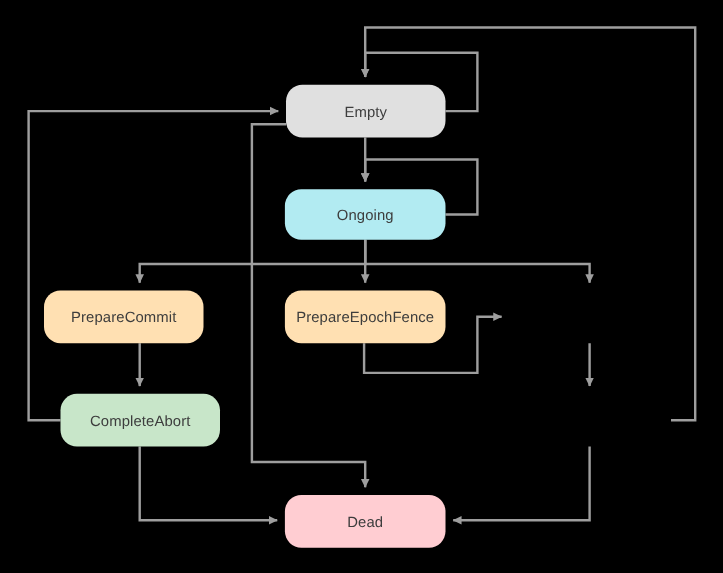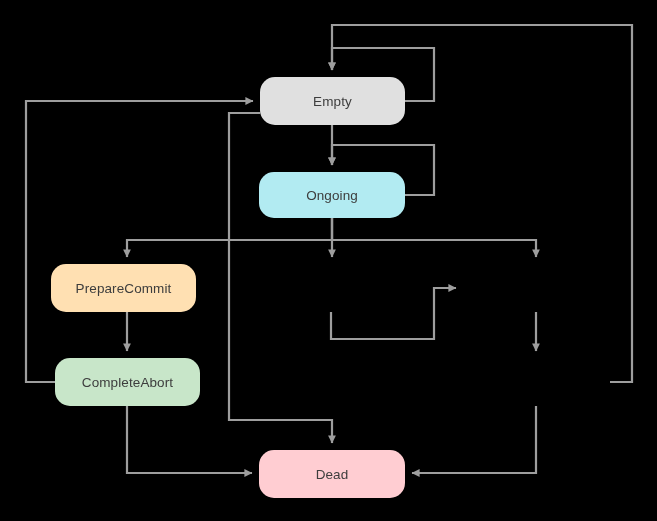--- a/index.html
+++ b/index.html
@@ -68,24 +68,27 @@
   </svg>
 
   <div class="node" style="left:260px;top:77px;width:145px;height:48px;background:#e0e0e0;">
     <span>Empty</span>
   </div>
 
   <div class="node" style="left:259px;top:172px;width:146px;height:46px;background:#b2ebf2;">
     <span>Ongoing</span>
   </div>
 
-  <div class="node" style="left:51px;top:264px;width:145px;height:48px;background:#ffe0b2;">
+  <div class="node" style="left:40px;top:264px;width:145px;height:48px;background:#ffe0b2;">
     <span>PrepareCommit</span>
   </div>
 
+  <div class="node" style="left:259px;top:264px;width:146px;height:48px;background:#ffe0b2;">
+    <span>PrepareEpochFence</span>
+  </div>
 
 
   <div class="node" style="left:55px;top:358px;width:145px;height:48px;background:#c8e6c9;">
     <span>CompleteAbort</span>
   </div>
 
 
   <div class="node" style="left:259px;top:450px;width:146px;height:48px;background:#ffcdd2;">
     <span>Dead</span>
   </div>

